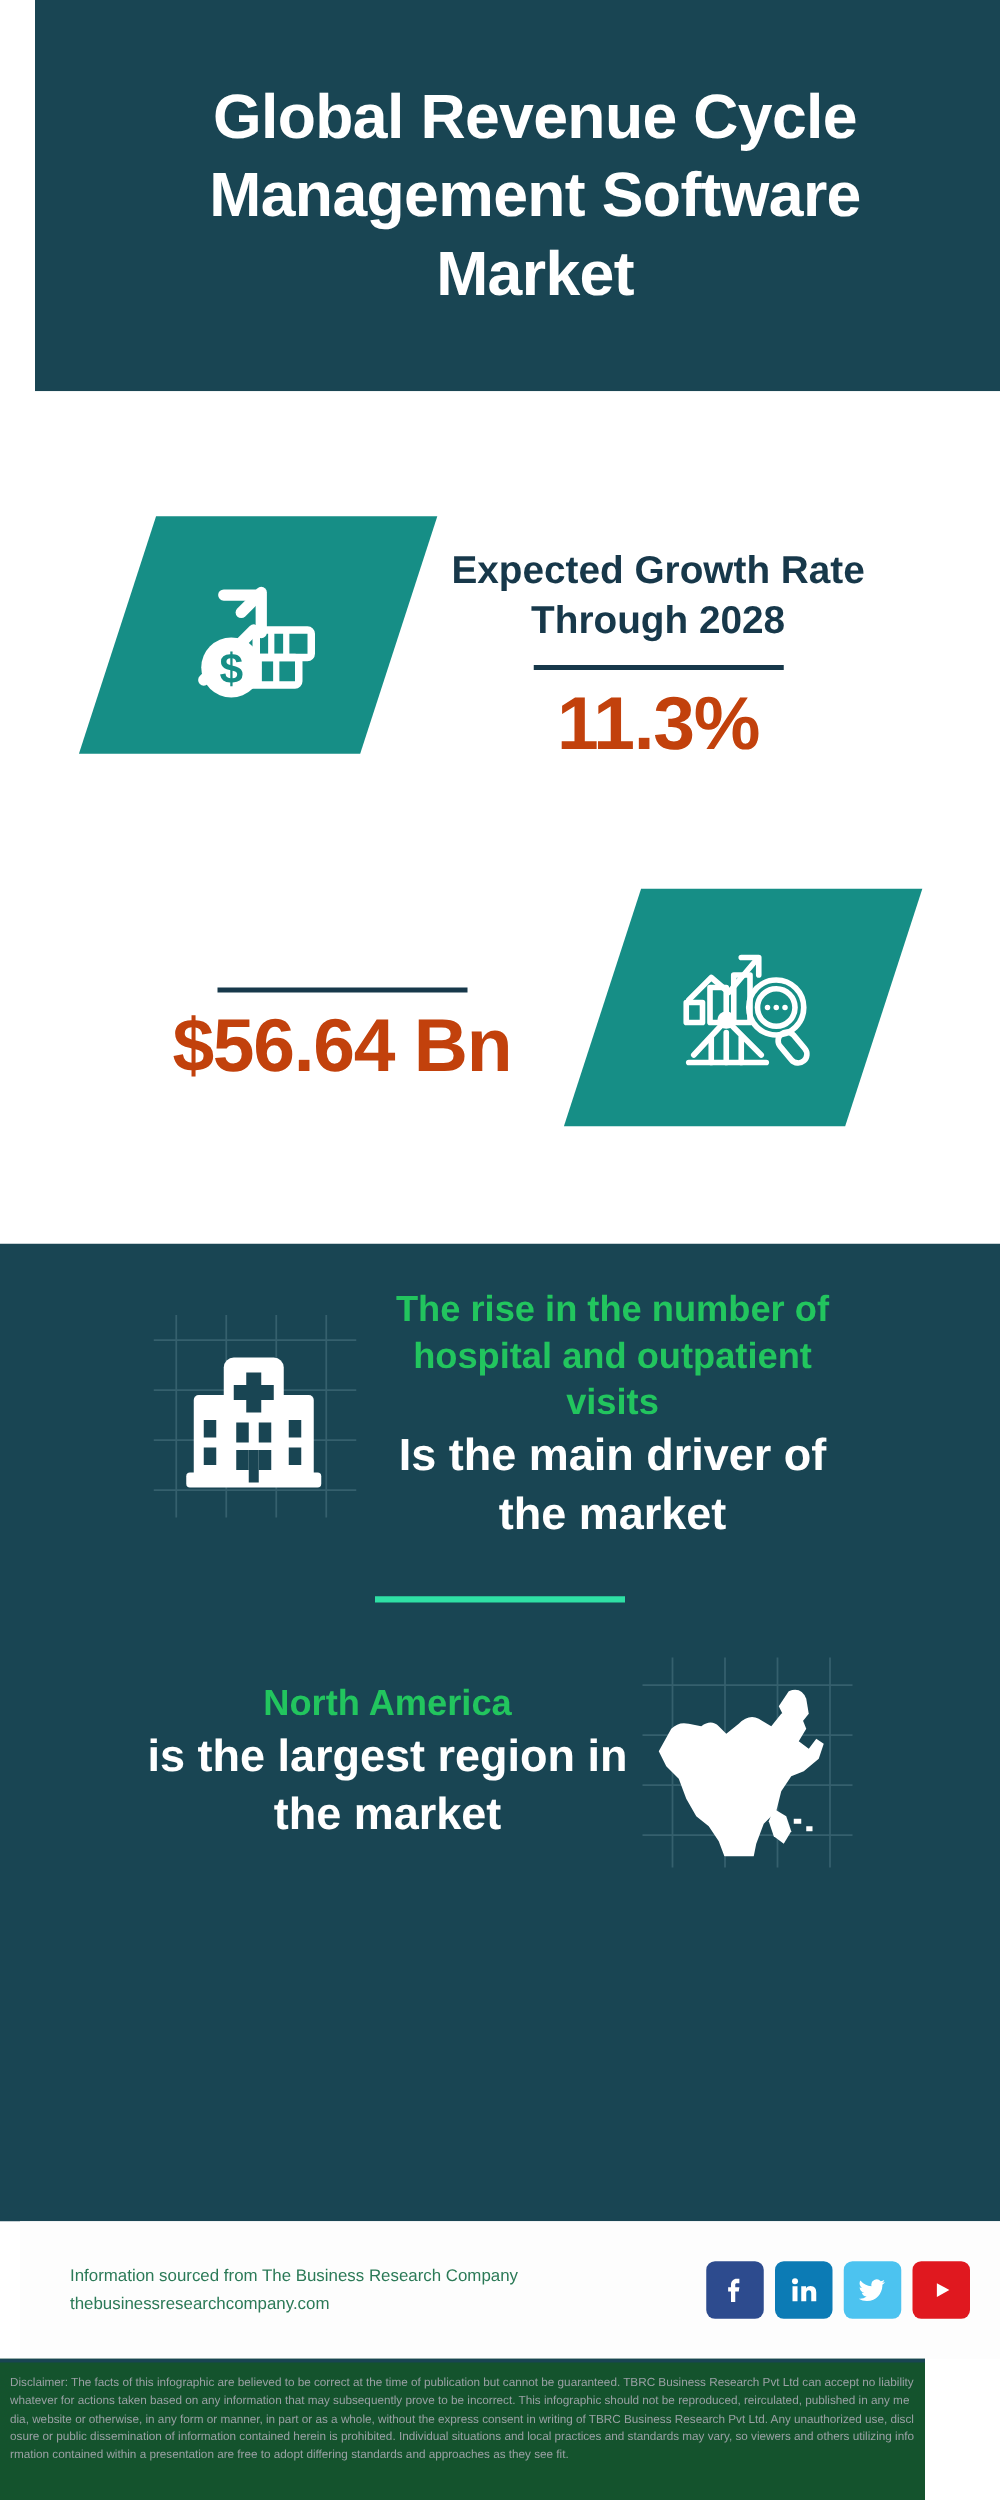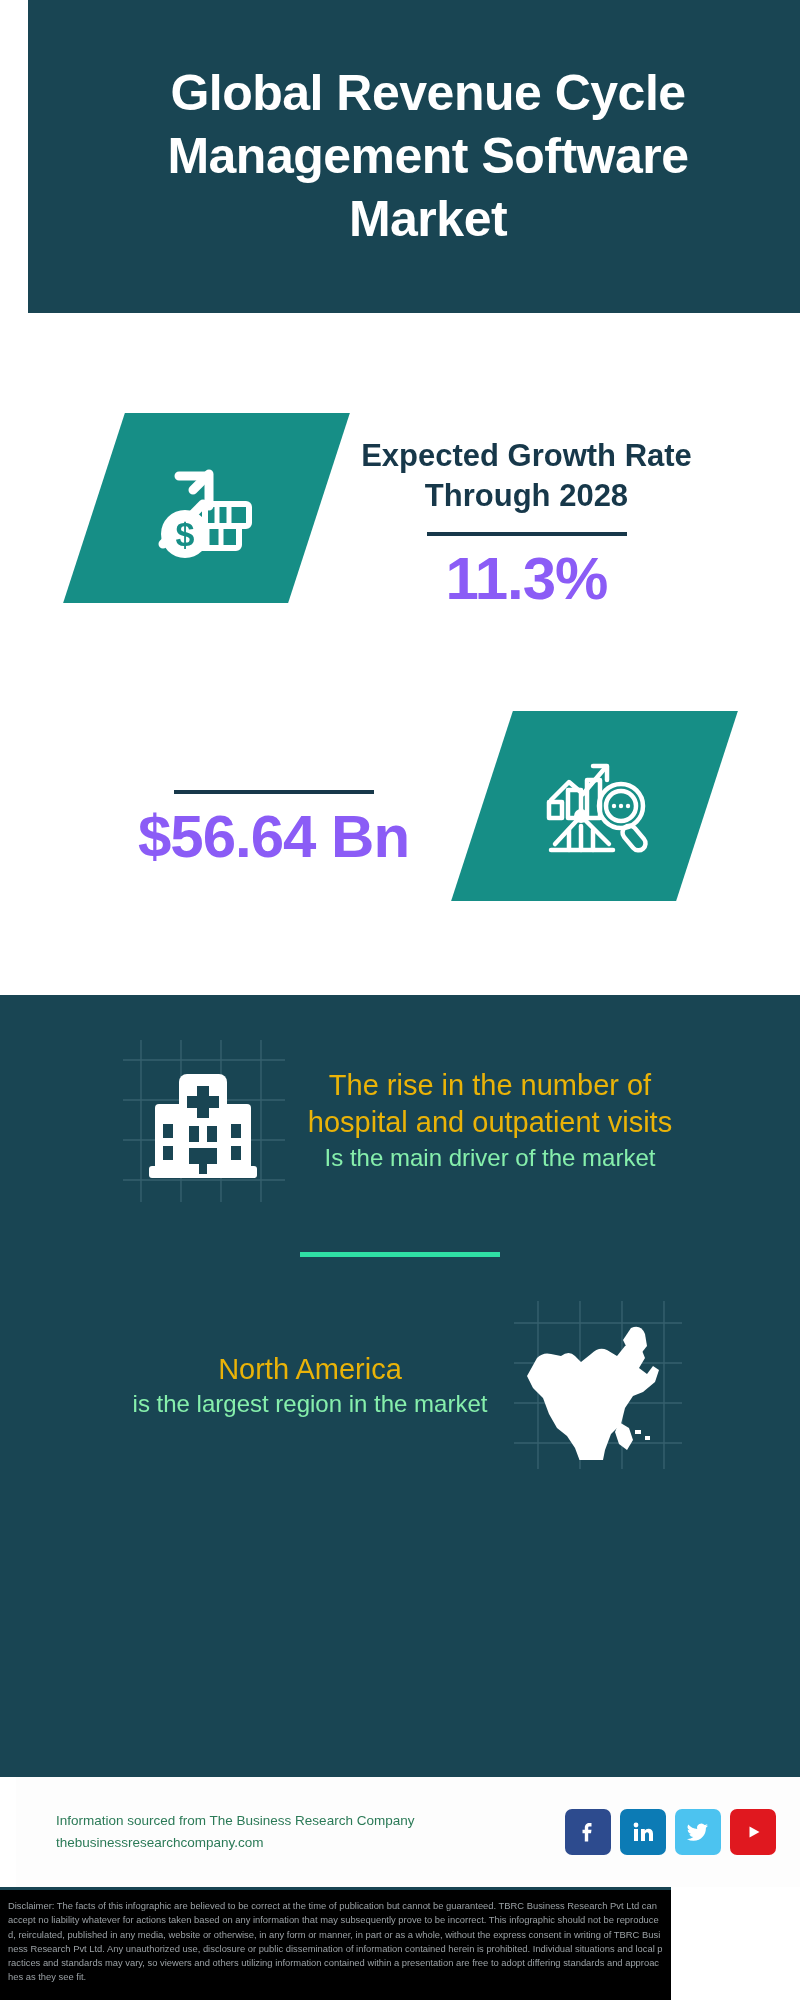--- a/index.html
+++ b/index.html
@@ -80,21 +80,21 @@
     line-height: 1.28;
     font-weight: 700;
   }
   .rule-dark {
     width: 200px;
     height: 4px;
     background: #17384a;
     margin: 17px auto 10px auto;
   }
   .stat-value {
-    color: #8b5cf6;
+    color: #c2410c;
     font-size: 60px;
     font-weight: 700;
     line-height: 1.1;
     letter-spacing: -1px;
   }
 
   
   .skyline-wrap {
     position: absolute;
     top: 880px; left: 0;
@@ -125,29 +125,29 @@
     width: 180px; height: 180px;
     flex: 0 0 auto;
     display: flex; align-items: center; justify-content: center;
     position: relative;
   }
   .grid-bg { position: absolute; inset: 0; opacity: 0.33; }
   .glyph { position: relative; z-index: 2; }
 
   .block-text { width: 395px; text-align: center; }
   .hl-green {
-    color: #eab308;
+    color: #22c55e;
     font-size: 29px;
-    font-weight: 400;
+    font-weight: 700;
     line-height: 1.28;
   }
   .hl-white {
-    color: #86efac;
-    font-size: 24px;
-    font-weight: 400;
+    color: #ffffff;
+    font-size: 36px;
+    font-weight: 700;
     line-height: 1.3;
   }
   .rule-green {
     width: 200px;
     height: 5px;
     background: #2fe0a5;
     margin: 42px auto 38px auto;
   }
 
   
@@ -174,22 +174,22 @@
   }
   .s-fb { background: #2d4b8e; }
   .s-li { background: #0c7bb5; }
   .s-tw { background: #4cc3f0; }
   .s-yt { background: #e0181f; }
 
   
   .disclaimer {
     position: absolute;
     top: 1887px; left: 0;
-    width: 671px; height: 113px;
-    background: #000000;
+    width: 740px; height: 113px;
+    background: #14532d;
     border-top: 3px solid #194553;
     padding: 9px 8px 0 8px;
   }
   .disclaimer p {
     color: #9aa0a4;
     font-size: 9.4px;
     line-height: 1.52;
     text-align: left;
     word-break: break-all;
   }

